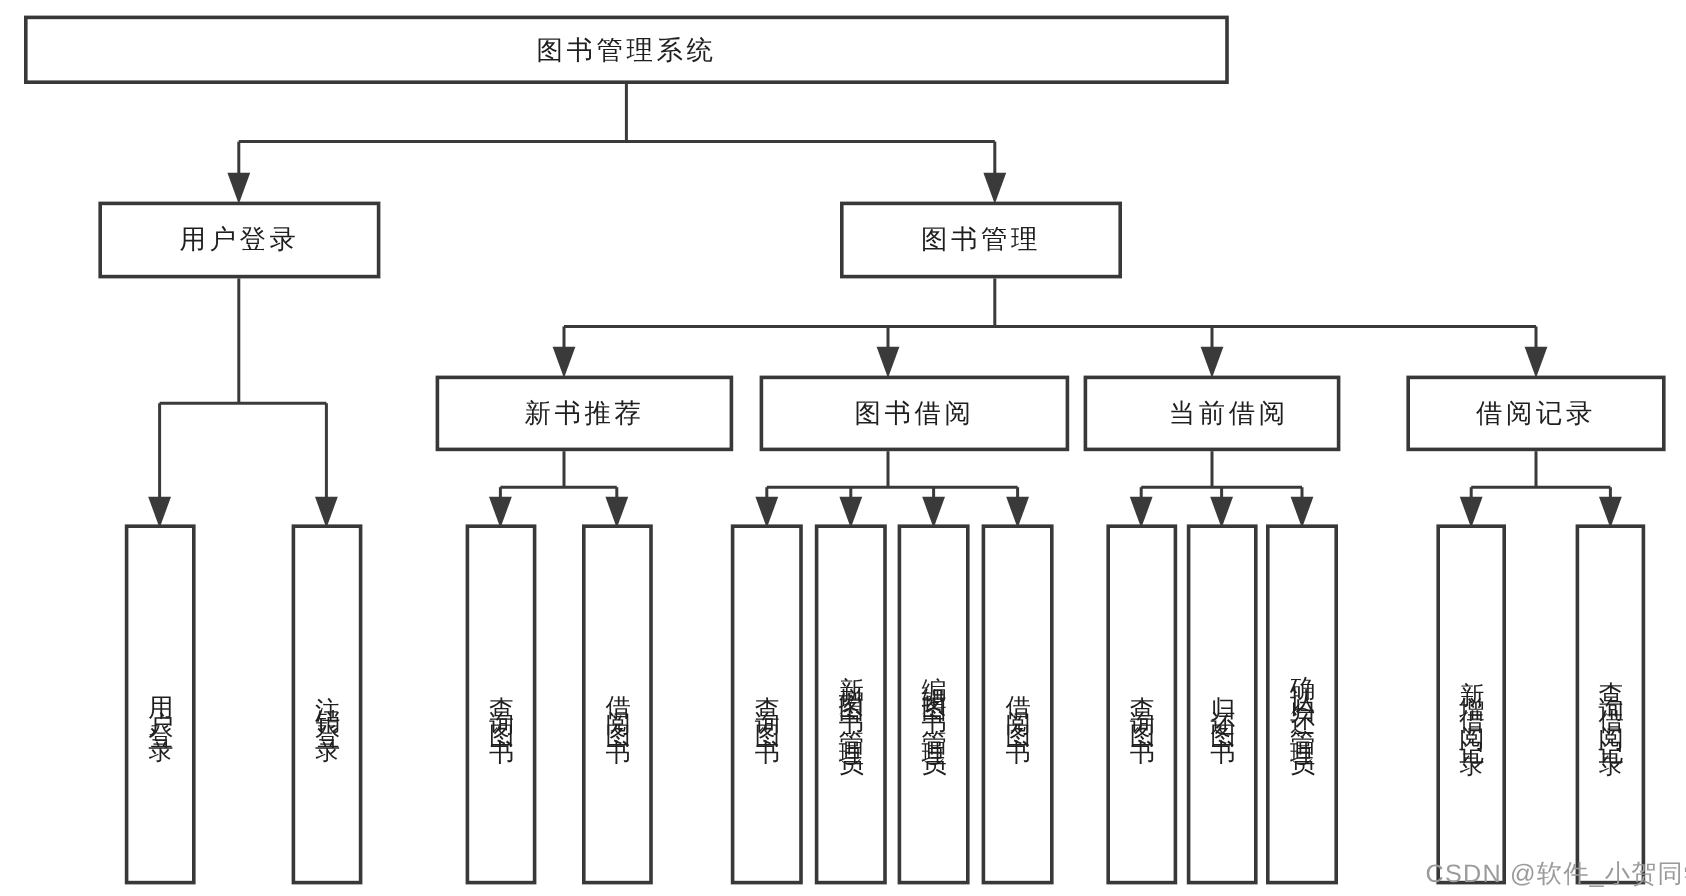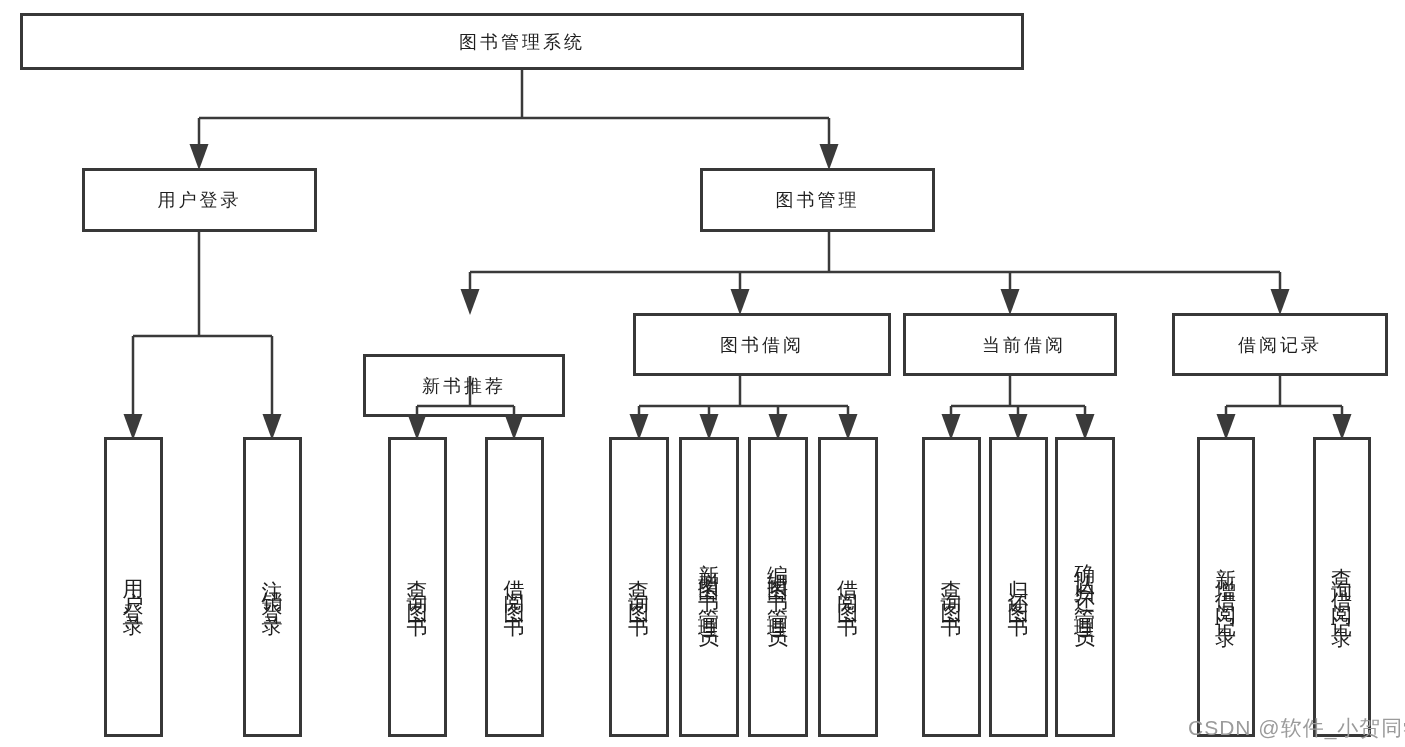--- a/index.html
+++ b/index.html
@@ -4,21 +4,21 @@
 <style>
   html,body{margin:0;padding:0;background:#ffffff;}
   .canvas{
     position:relative;width:1405px;height:747px;background:#ffffff;
     font-family:"Liberation Sans","DejaVu Sans",sans-serif;overflow:hidden;
   }
   .node{
     position:absolute;box-sizing:border-box;border:3px solid #383838;background:#ffffff;
     display:flex;align-items:center;justify-content:center;color:#1f1f1f;z-index:2;
   }
-  .h-label{font-size:18px;letter-spacing:3px;white-space:nowrap;}
+  .h-label{font-size:22px;letter-spacing:3px;white-space:nowrap;}
   .v-text{
     writing-mode:vertical-rl;text-orientation:mixed;
     font-size:21px;letter-spacing:12px;line-height:1;white-space:nowrap;
   }
   .v-tight{letter-spacing:9px;}
   svg.connectors{position:absolute;left:0;top:0;z-index:3;pointer-events:none;}
   svg.connectors line{stroke:#3a3a3a;stroke-width:2.5;}
   svg.connectors polygon{fill:#3a3a3a;}
   .watermark{
     position:absolute;left:1188px;top:714px;z-index:4;
@@ -110,21 +110,21 @@
     <span class="h-label">图书管理系统</span>
   </div>
 
   <div class="node" style="left:82px;top:168px;width:235px;height:64px;">
     <span class="h-label">用户登录</span>
   </div>
   <div class="node" style="left:700px;top:168px;width:235px;height:64px;">
     <span class="h-label">图书管理</span>
   </div>
 
-  <div class="node" style="left:363px;top:313px;width:202px;height:63px;margin-top:41px;">
+  <div class="node" style="left:363px;top:313px;width:248px;height:63px;">
     <span class="h-label">新书推荐</span>
   </div>
   <div class="node" style="left:633px;top:313px;width:258px;height:63px;">
     <span class="h-label">图书借阅</span>
   </div>
   <div class="node" style="left:903px;top:313px;width:214px;height:63px;padding-left:28px;">
     <span class="h-label">当前借阅</span>
   </div>
   <div class="node" style="left:1172px;top:313px;width:216px;height:63px;">
     <span class="h-label">借阅记录</span>

